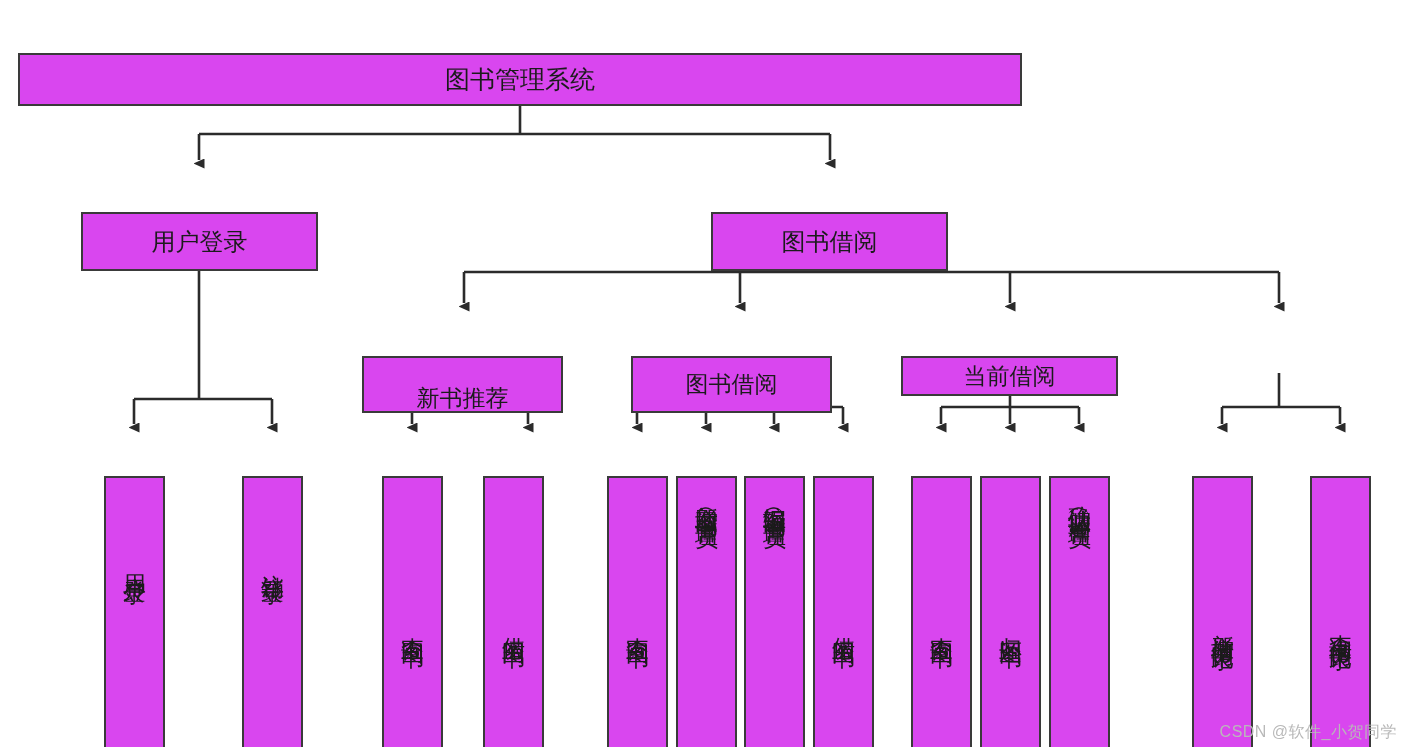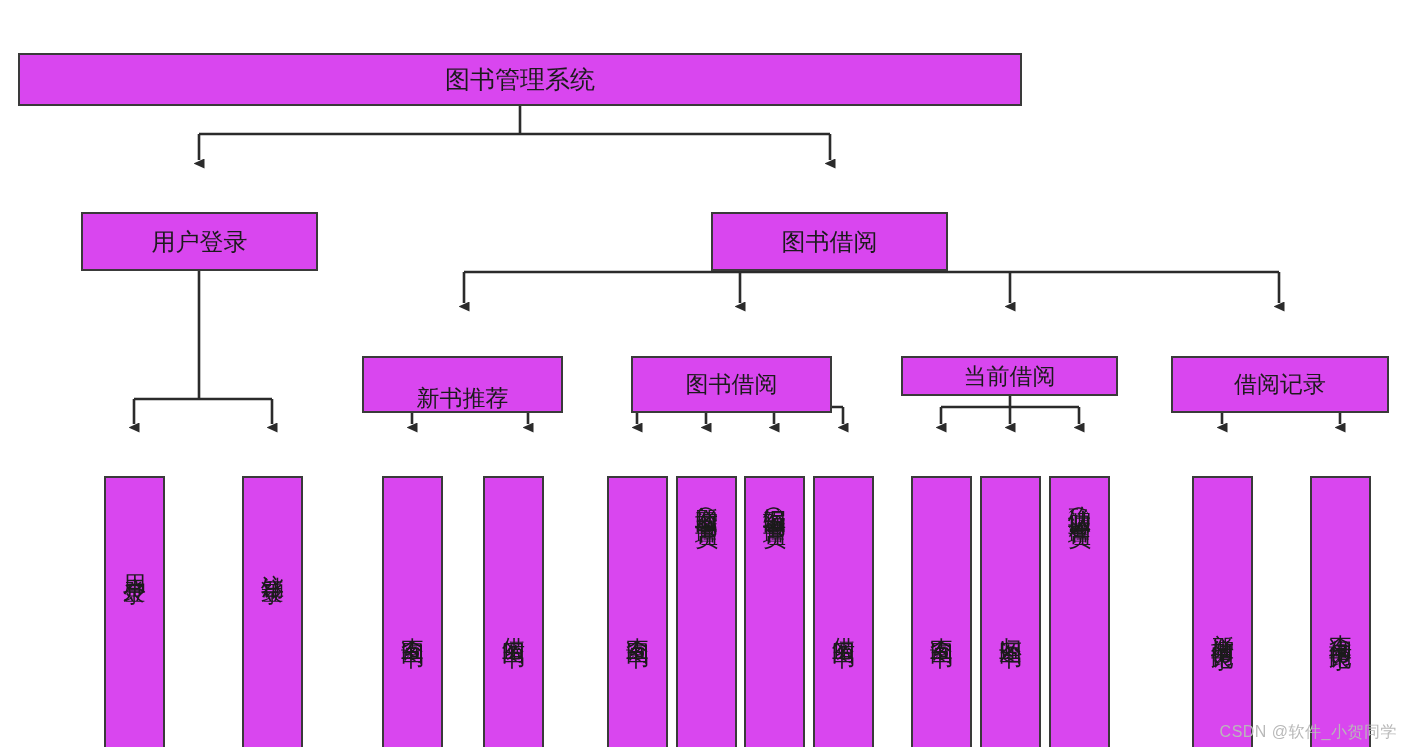--- a/index.html
+++ b/index.html
@@ -139,23 +139,20 @@
 
   <div class="node level3" style="left:362px; top:316px; width:201px; height:57px;align-items:flex-end;">
     <span class="node-label">新书推荐</span>
   </div>
   <div class="node level3" style="left:631px; top:316px; width:201px; height:57px;">
     <span class="node-label">图书借阅</span>
   </div>
   <div class="node level3" style="left:901px; top:316px; width:217px; height:40px;">
     <span class="node-label">当前借阅</span>
   </div>
-  <div class="node level3" style="left:1171px; top:316px; width:218px; height:57px;">
-    <span class="node-label">借阅记录</span>
-  </div>
 
   <div class="node leaf lowered" style="left:104px; top:436px; width:61px; height:298px;">
     <span class="node-label">用户登录</span>
   </div>
   <div class="node leaf lowered" style="left:242px; top:436px; width:61px; height:298px;">
     <span class="node-label">注销登录</span>
   </div>
 
   <div class="node leaf mid" style="left:382px; top:436px; width:61px; height:298px;">
     <span class="node-label">查询图书</span>

